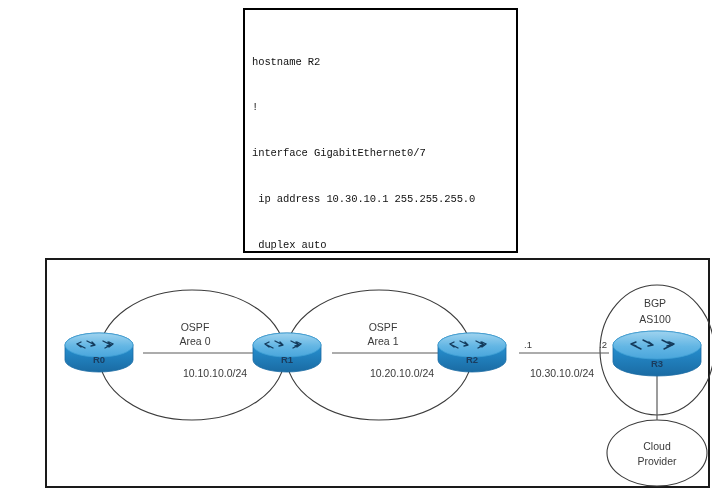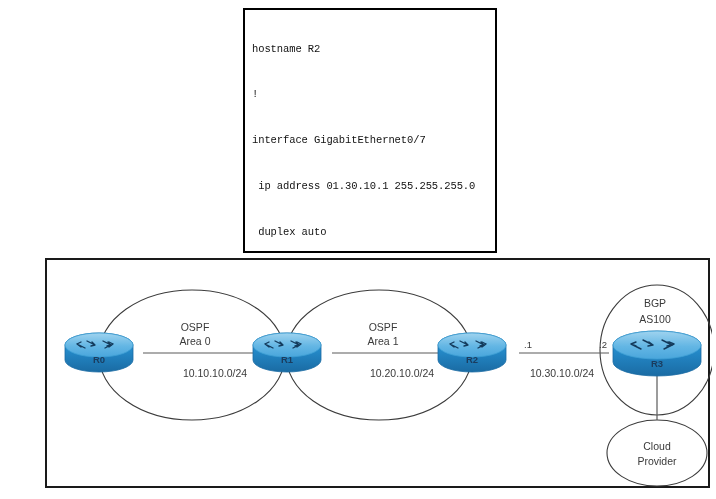--- a/index.html
+++ b/index.html
@@ -13,26 +13,26 @@
     position: relative;
     font-family: "Liberation Sans", sans-serif;
     overflow: hidden;
   }
 
   
   #config-box {
     position: absolute;
     left: 243px;
     top: 8px;
-    width: 254px;
+    width: 275px;
     height: 245px;
     border: 2px solid #000000;
     background: #ffffff;
     box-sizing: border-box;
-    padding: 1px 0 0 7px;
+    padding: 14px 0 0 7px;
   }
   #config-lines {
     font-family: "Liberation Mono", "DejaVu Sans Mono", monospace;
     font-size: 10.5px;
     line-height: 15.3px;
     color: #111111;
     white-space: pre;
     letter-spacing: -0.1px;
   }
   .cfg-line { white-space: pre; }
@@ -87,21 +87,21 @@
   }
 </style>
 </head>
 <body>
 
 <div id="config-box">
   <div id="config-lines">
     <div class="cfg-line">hostname R2</div>
     <div class="cfg-line">!</div>
     <div class="cfg-line">interface GigabitEthernet0/7</div>
-    <div class="cfg-line"> ip address 01.30.10.1 255.255.255.0</div>
+    <div class="cfg-line"> ip address 10.30.10.1 255.255.255.0</div>
     <div class="cfg-line"> duplex auto</div>
     <div class="cfg-line"> speed auto</div>
     <div class="cfg-line">!</div>
     <div class="cfg-line">interface GigabitEthernet0/1</div>
     <div class="cfg-line"> ip address 10.20.10.1 255.255.255.0</div>
     <div class="cfg-line"> duplex auto</div>
     
     
     
     

